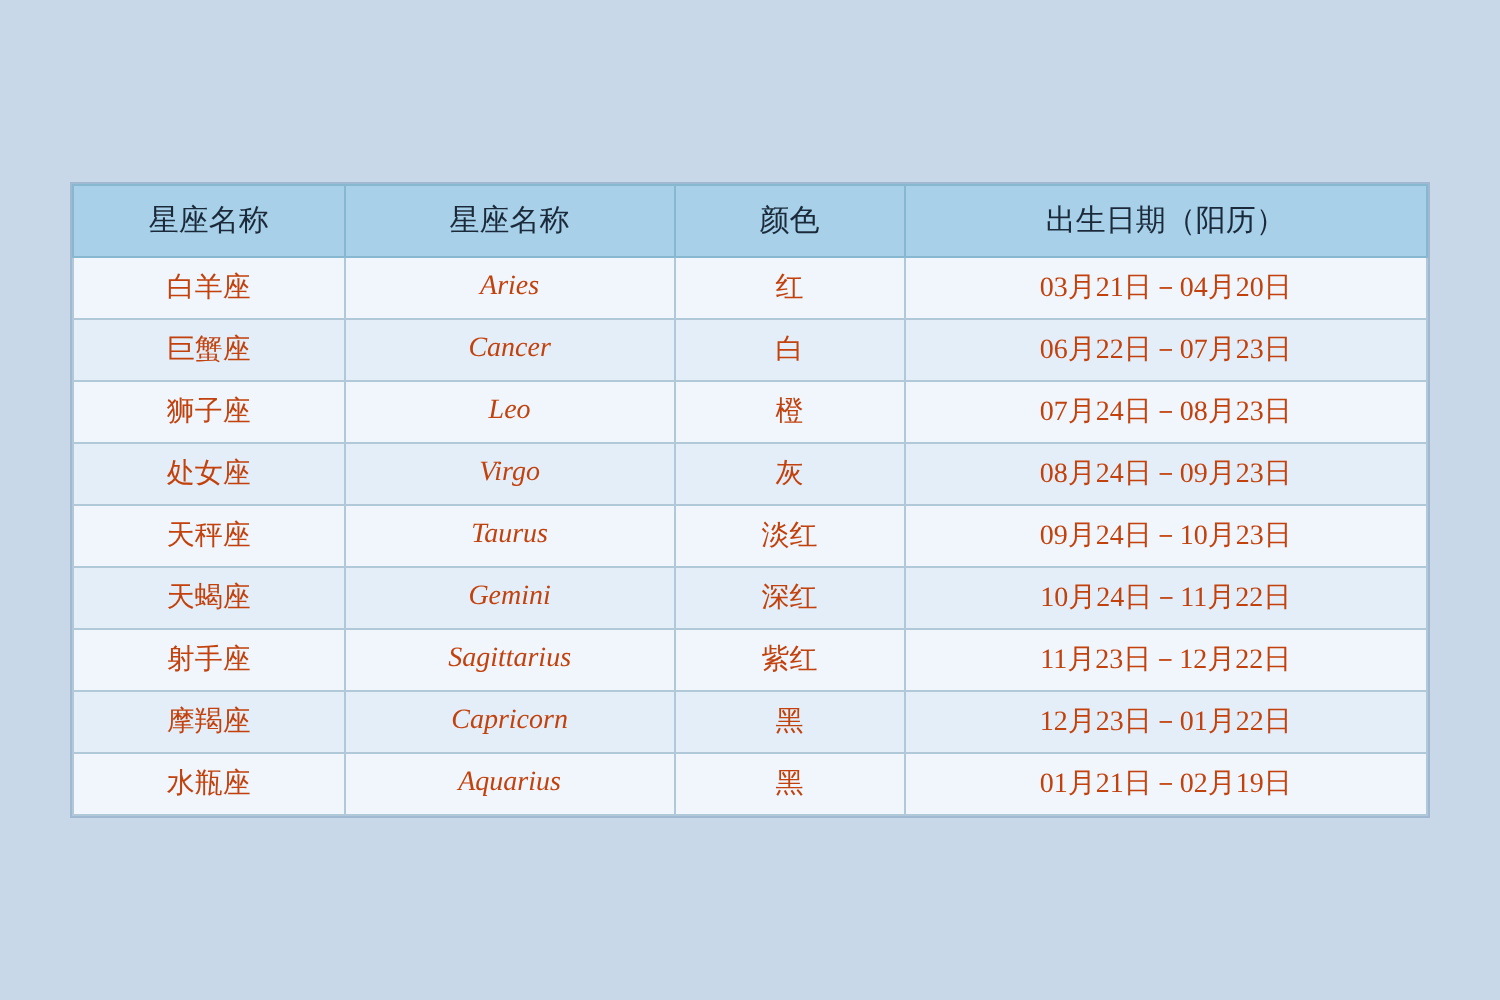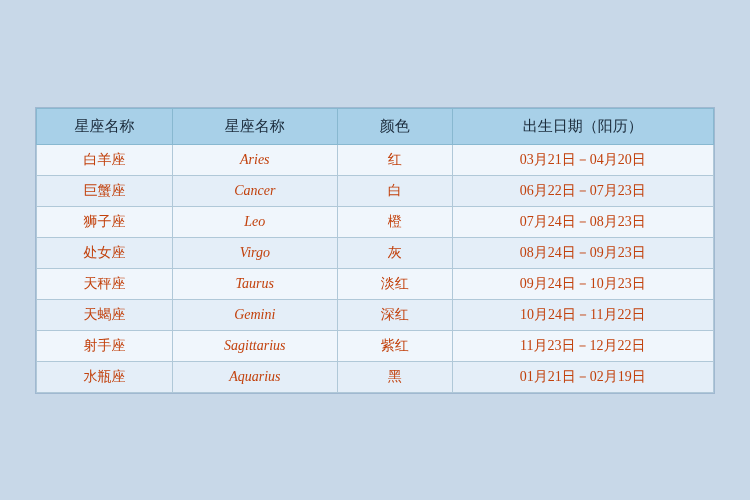--- a/index.html
+++ b/index.html
@@ -116,20 +116,26 @@
           <td>深红</td>
           <td>10月24日－11月22日</td>
         </tr>
         <tr>
           <td>射手座</td>
           <td>Sagittarius</td>
           <td>紫红</td>
           <td>11月23日－12月22日</td>
         </tr>
         <tr>
+          <td>摩羯座</td>
+          <td>Capricorn</td>
+          <td>黑</td>
+          <td>12月23日－01月22日</td>
+        </tr>
+        <tr>
           <td>水瓶座</td>
           <td>Aquarius</td>
           <td>黑</td>
           <td>01月21日－02月19日</td>
         </tr>
       </tbody>
   </table>
 </div>
 
 </body></html>

